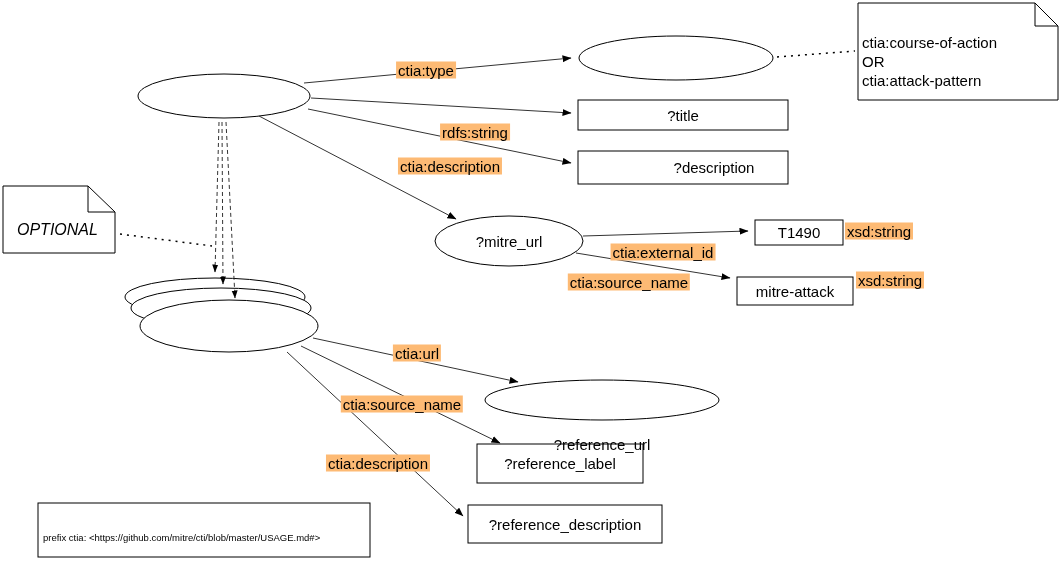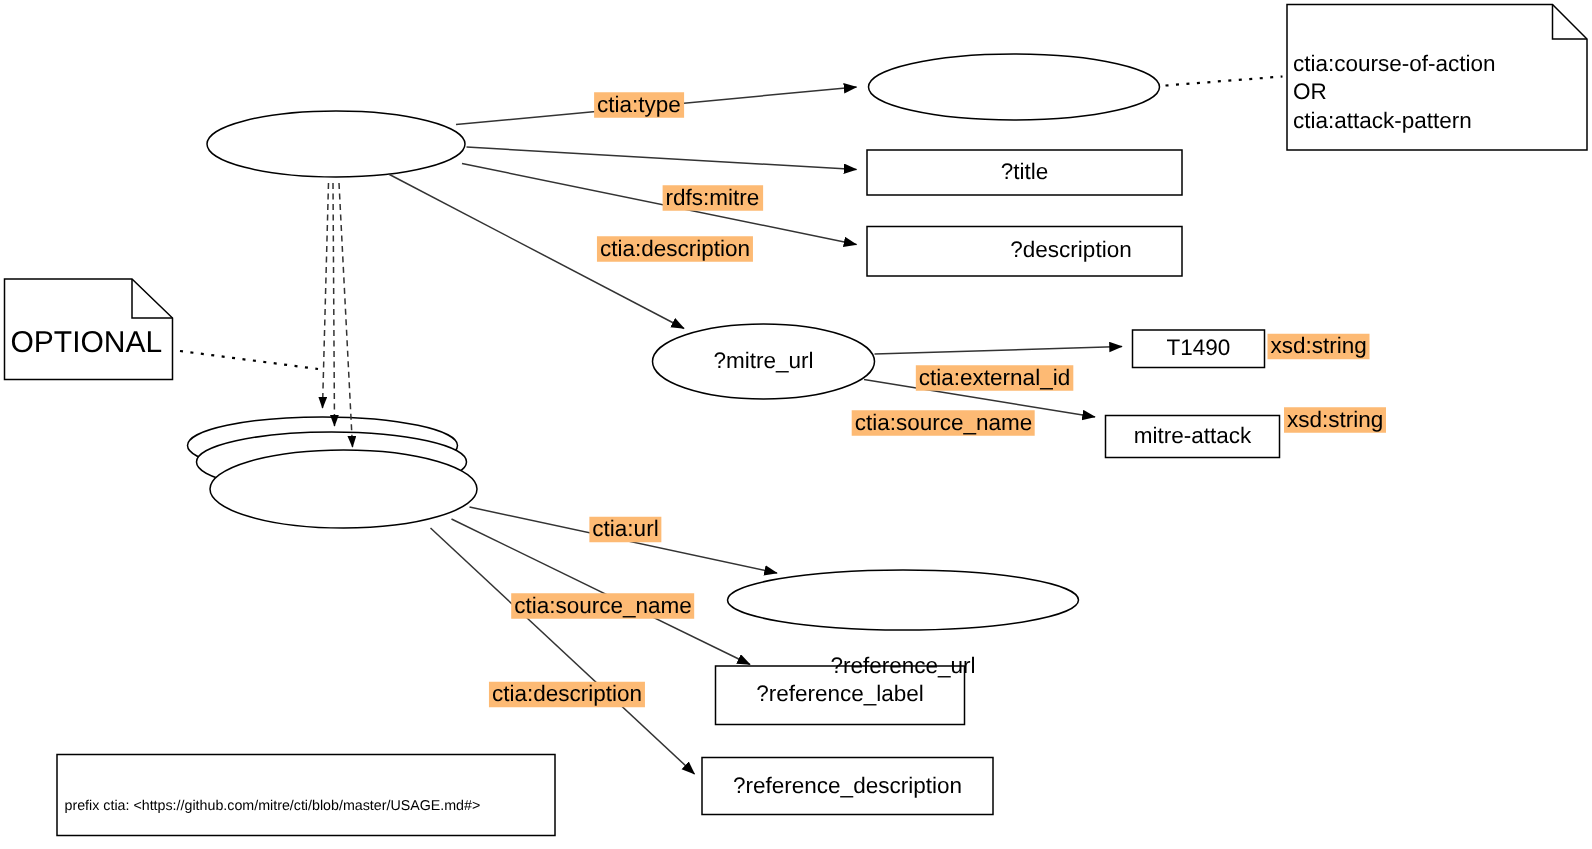--- a/index.html
+++ b/index.html
@@ -97,34 +97,34 @@
   <div class="lbl center" style="left:799px; top:232px;">T1490</div>
   <div class="lbl center" style="left:795px; top:291px;">mitre-attack</div>
   <div class="lbl center" style="left:602px; top:400px;margin-top:44px;">?reference_url</div>
   <div class="lbl center" style="left:560px; top:463px;">?reference_label</div>
   <div class="lbl center" style="left:565px; top:524px;">?reference_description</div>
 
   <div class="lbl vcenter edge-lbl" style="left:845px; top:231px;">xsd:string</div>
   <div class="lbl vcenter edge-lbl" style="left:856px; top:280px;">xsd:string</div>
 
   <div class="lbl center edge-lbl" style="left:426px; top:70px;">ctia:type</div>
-  <div class="lbl center edge-lbl" style="left:475px; top:132px;">rdfs:mitre</div>
+  <div class="lbl center edge-lbl" style="left:475px; top:132px;">rdfs:string</div>
   <div class="lbl center edge-lbl" style="left:450px; top:166px;">ctia:description</div>
   <div class="lbl center edge-lbl" style="left:663px; top:252px;">ctia:external_id</div>
   <div class="lbl center edge-lbl" style="left:629px; top:282px;">ctia:source_name</div>
   <div class="lbl center edge-lbl" style="left:417px; top:353px;">ctia:url</div>
   <div class="lbl center edge-lbl" style="left:402px; top:404px;">ctia:source_name</div>
   <div class="lbl center edge-lbl" style="left:378px; top:463px;">ctia:description</div>
 
   <div class="lbl note-text" style="left:862px; top:33px;">
     <div>ctia:course-of-action</div>
     <div>OR</div>
     <div>ctia:attack-pattern</div>
   </div>
-  <div class="lbl vcenter" style="left:7px; top:229px; font-size:20px;">OPTIONAL</div>
+  <div class="lbl vcenter" style="left:17px; top:229px; font-size:16px;font-style:italic;">OPTIONAL</div>
 
   <div class="lbl prefix-text" style="left:43px; top:507px;">
     <div>prefix ctia: &lt;https://github.com/mitre/cti/blob/master/USAGE.md#&gt;</div>
     
     
     
   </div>
 
 </div>
 

